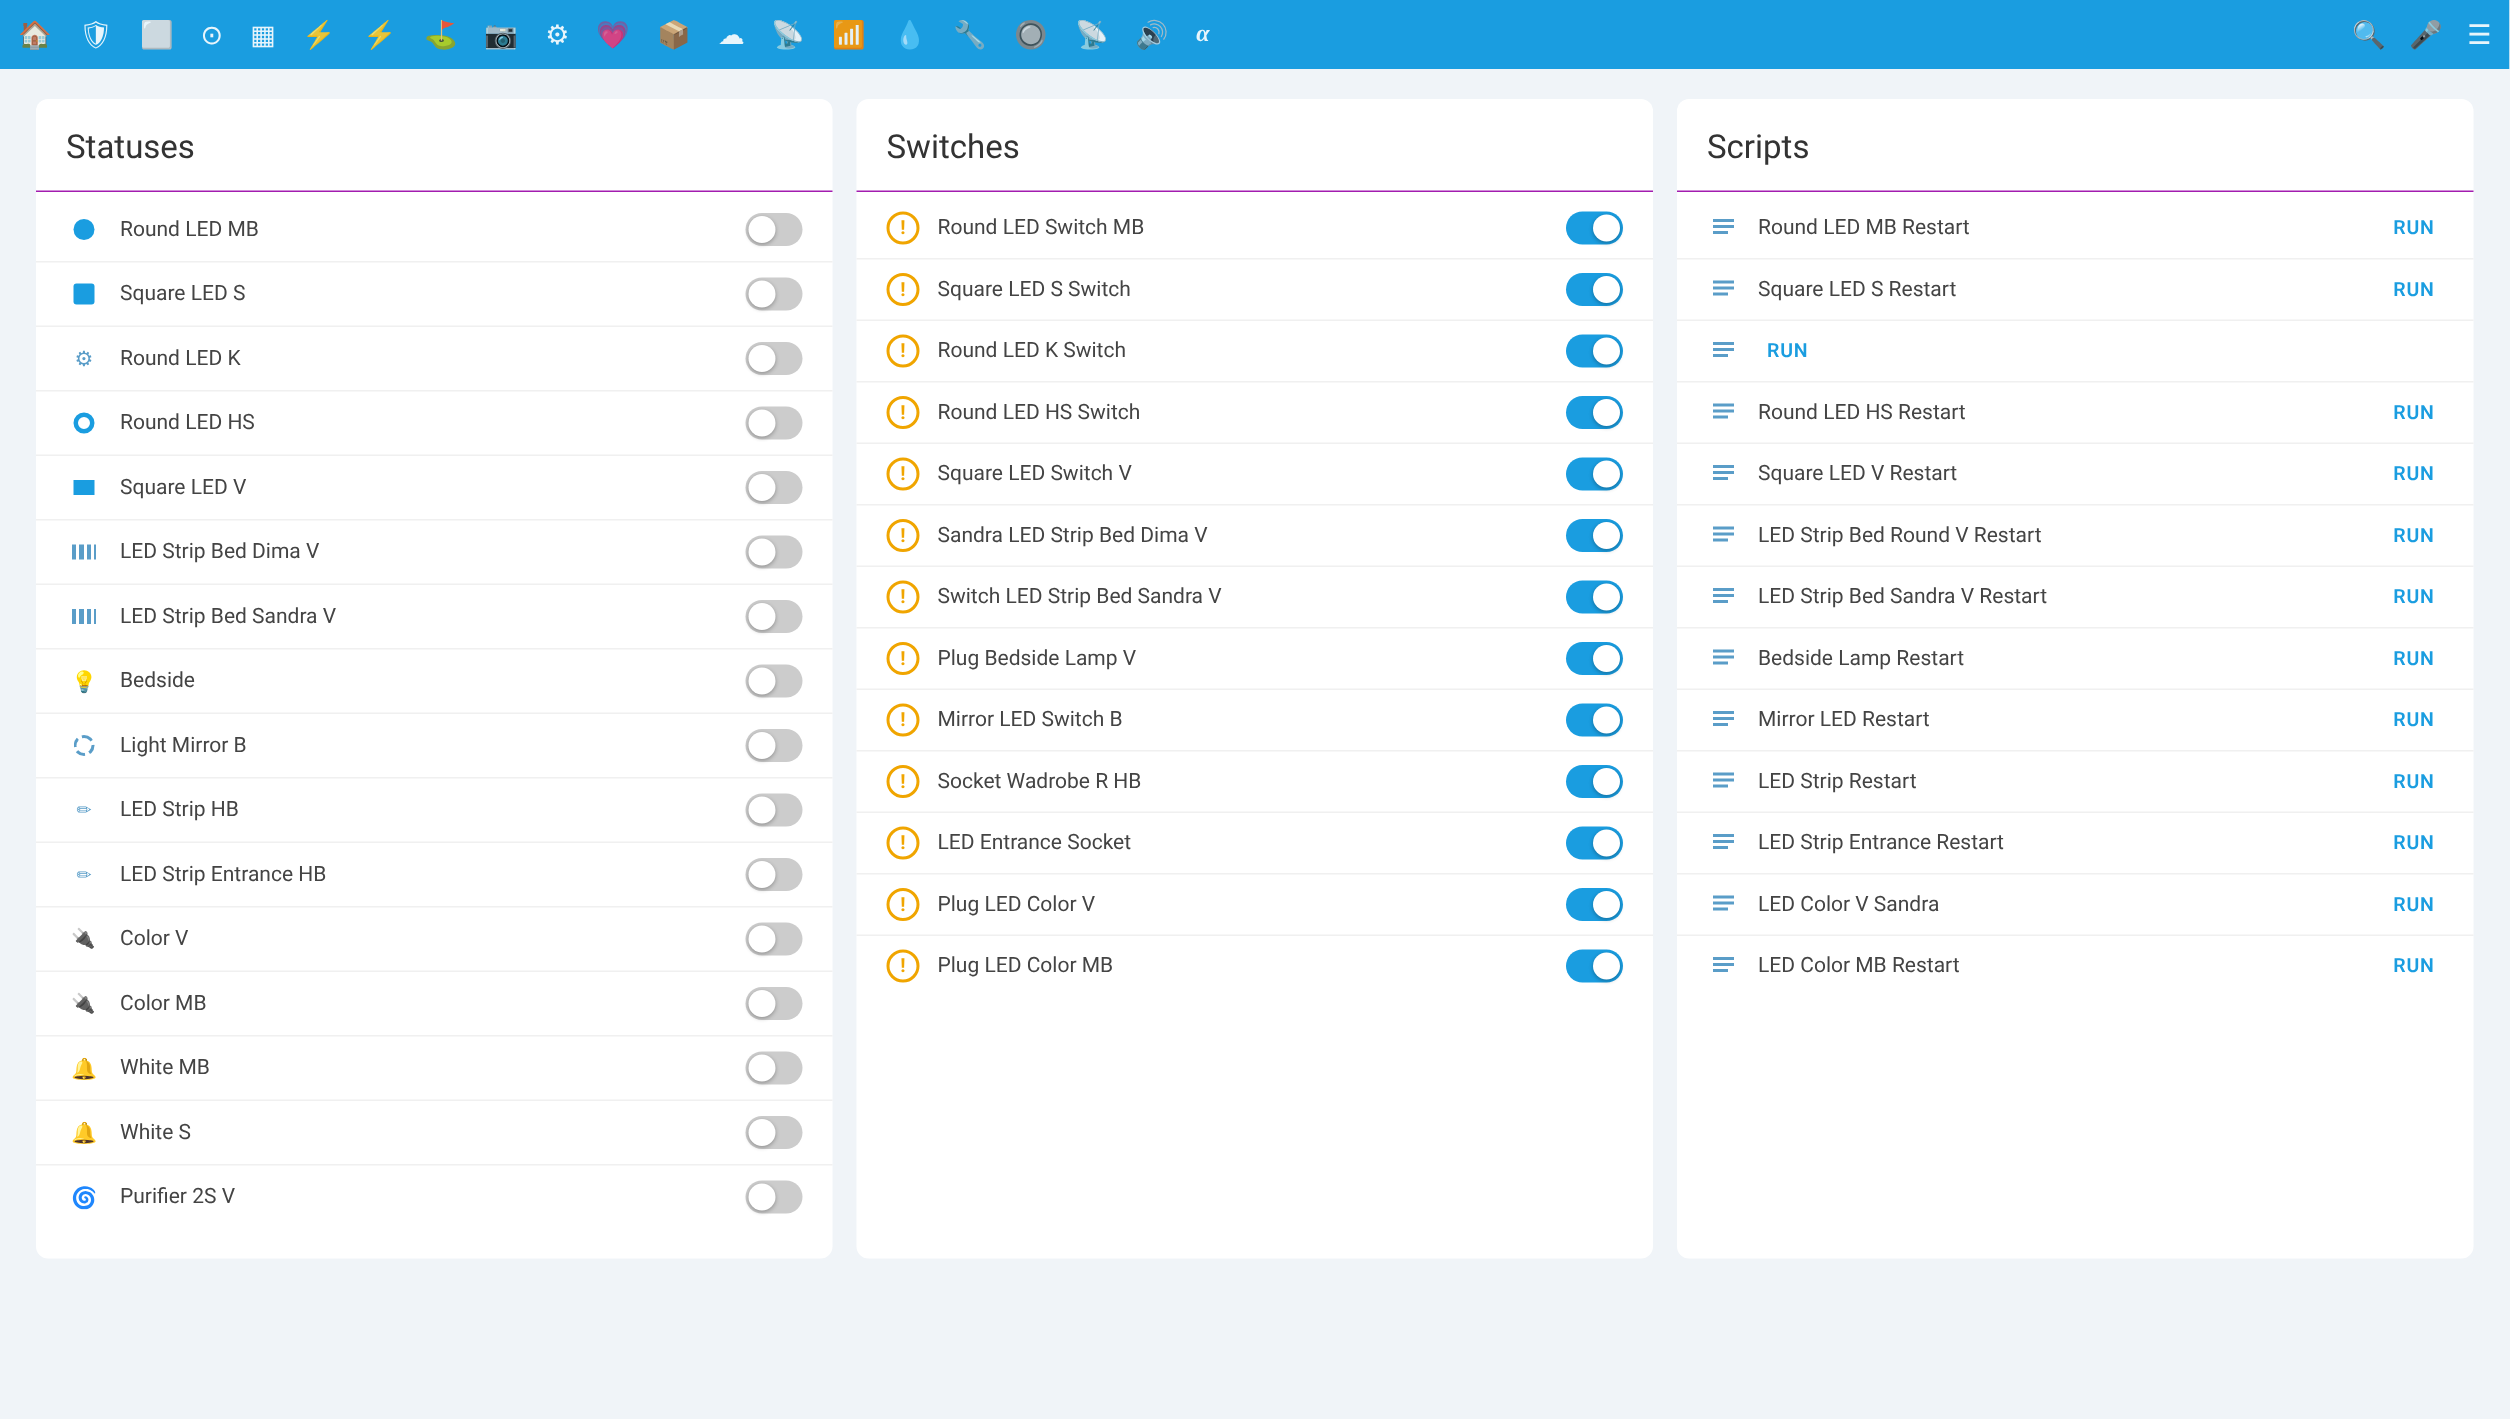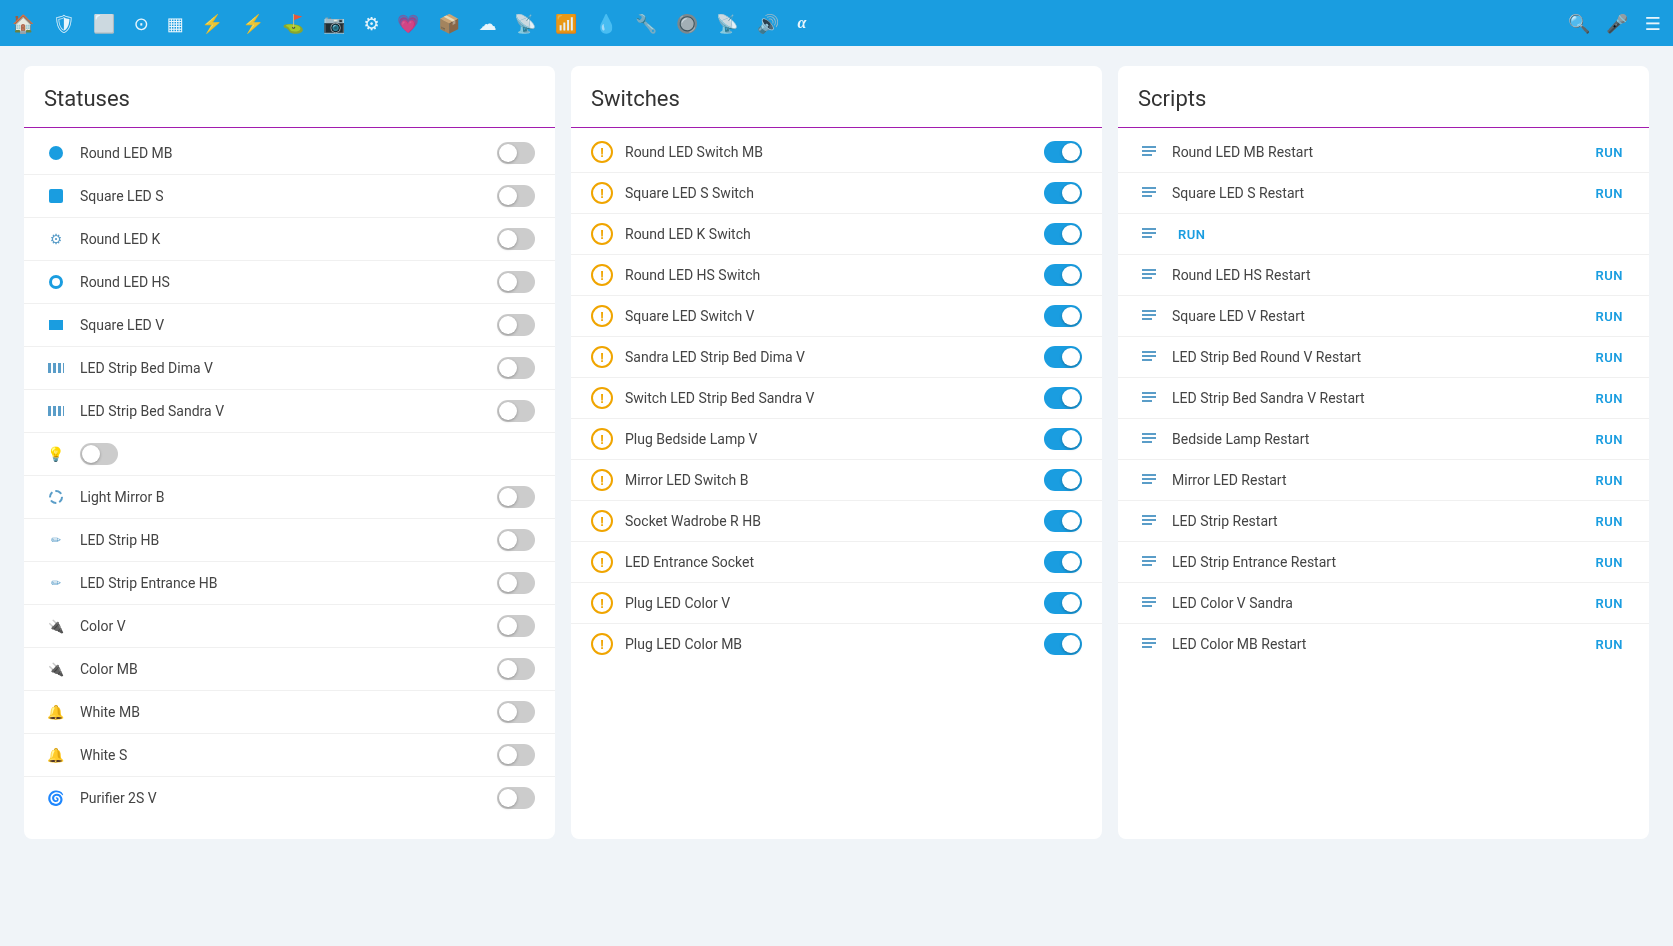--- a/index.html
+++ b/index.html
@@ -262,20 +262,21 @@
         </div>
       <span class="row-label">LED Strip Bed Sandra V</span>
       <div class="toggle off">
           <div class="toggle-knob"></div>
         </div>
     </div>
     <div class="row">
       <div class="row-icon">
           <span class="icon-lamp">💡</span>
         </div>
+      <span class="row-label">Bedside</span>
       <div class="toggle off">
           <div class="toggle-knob"></div>
         </div>
     </div>
     <div class="row">
       <div class="row-icon">
           <div class="icon-circle-dash"></div>
         </div>
       <span class="row-label">Light Mirror B</span>
       <div class="toggle off">

